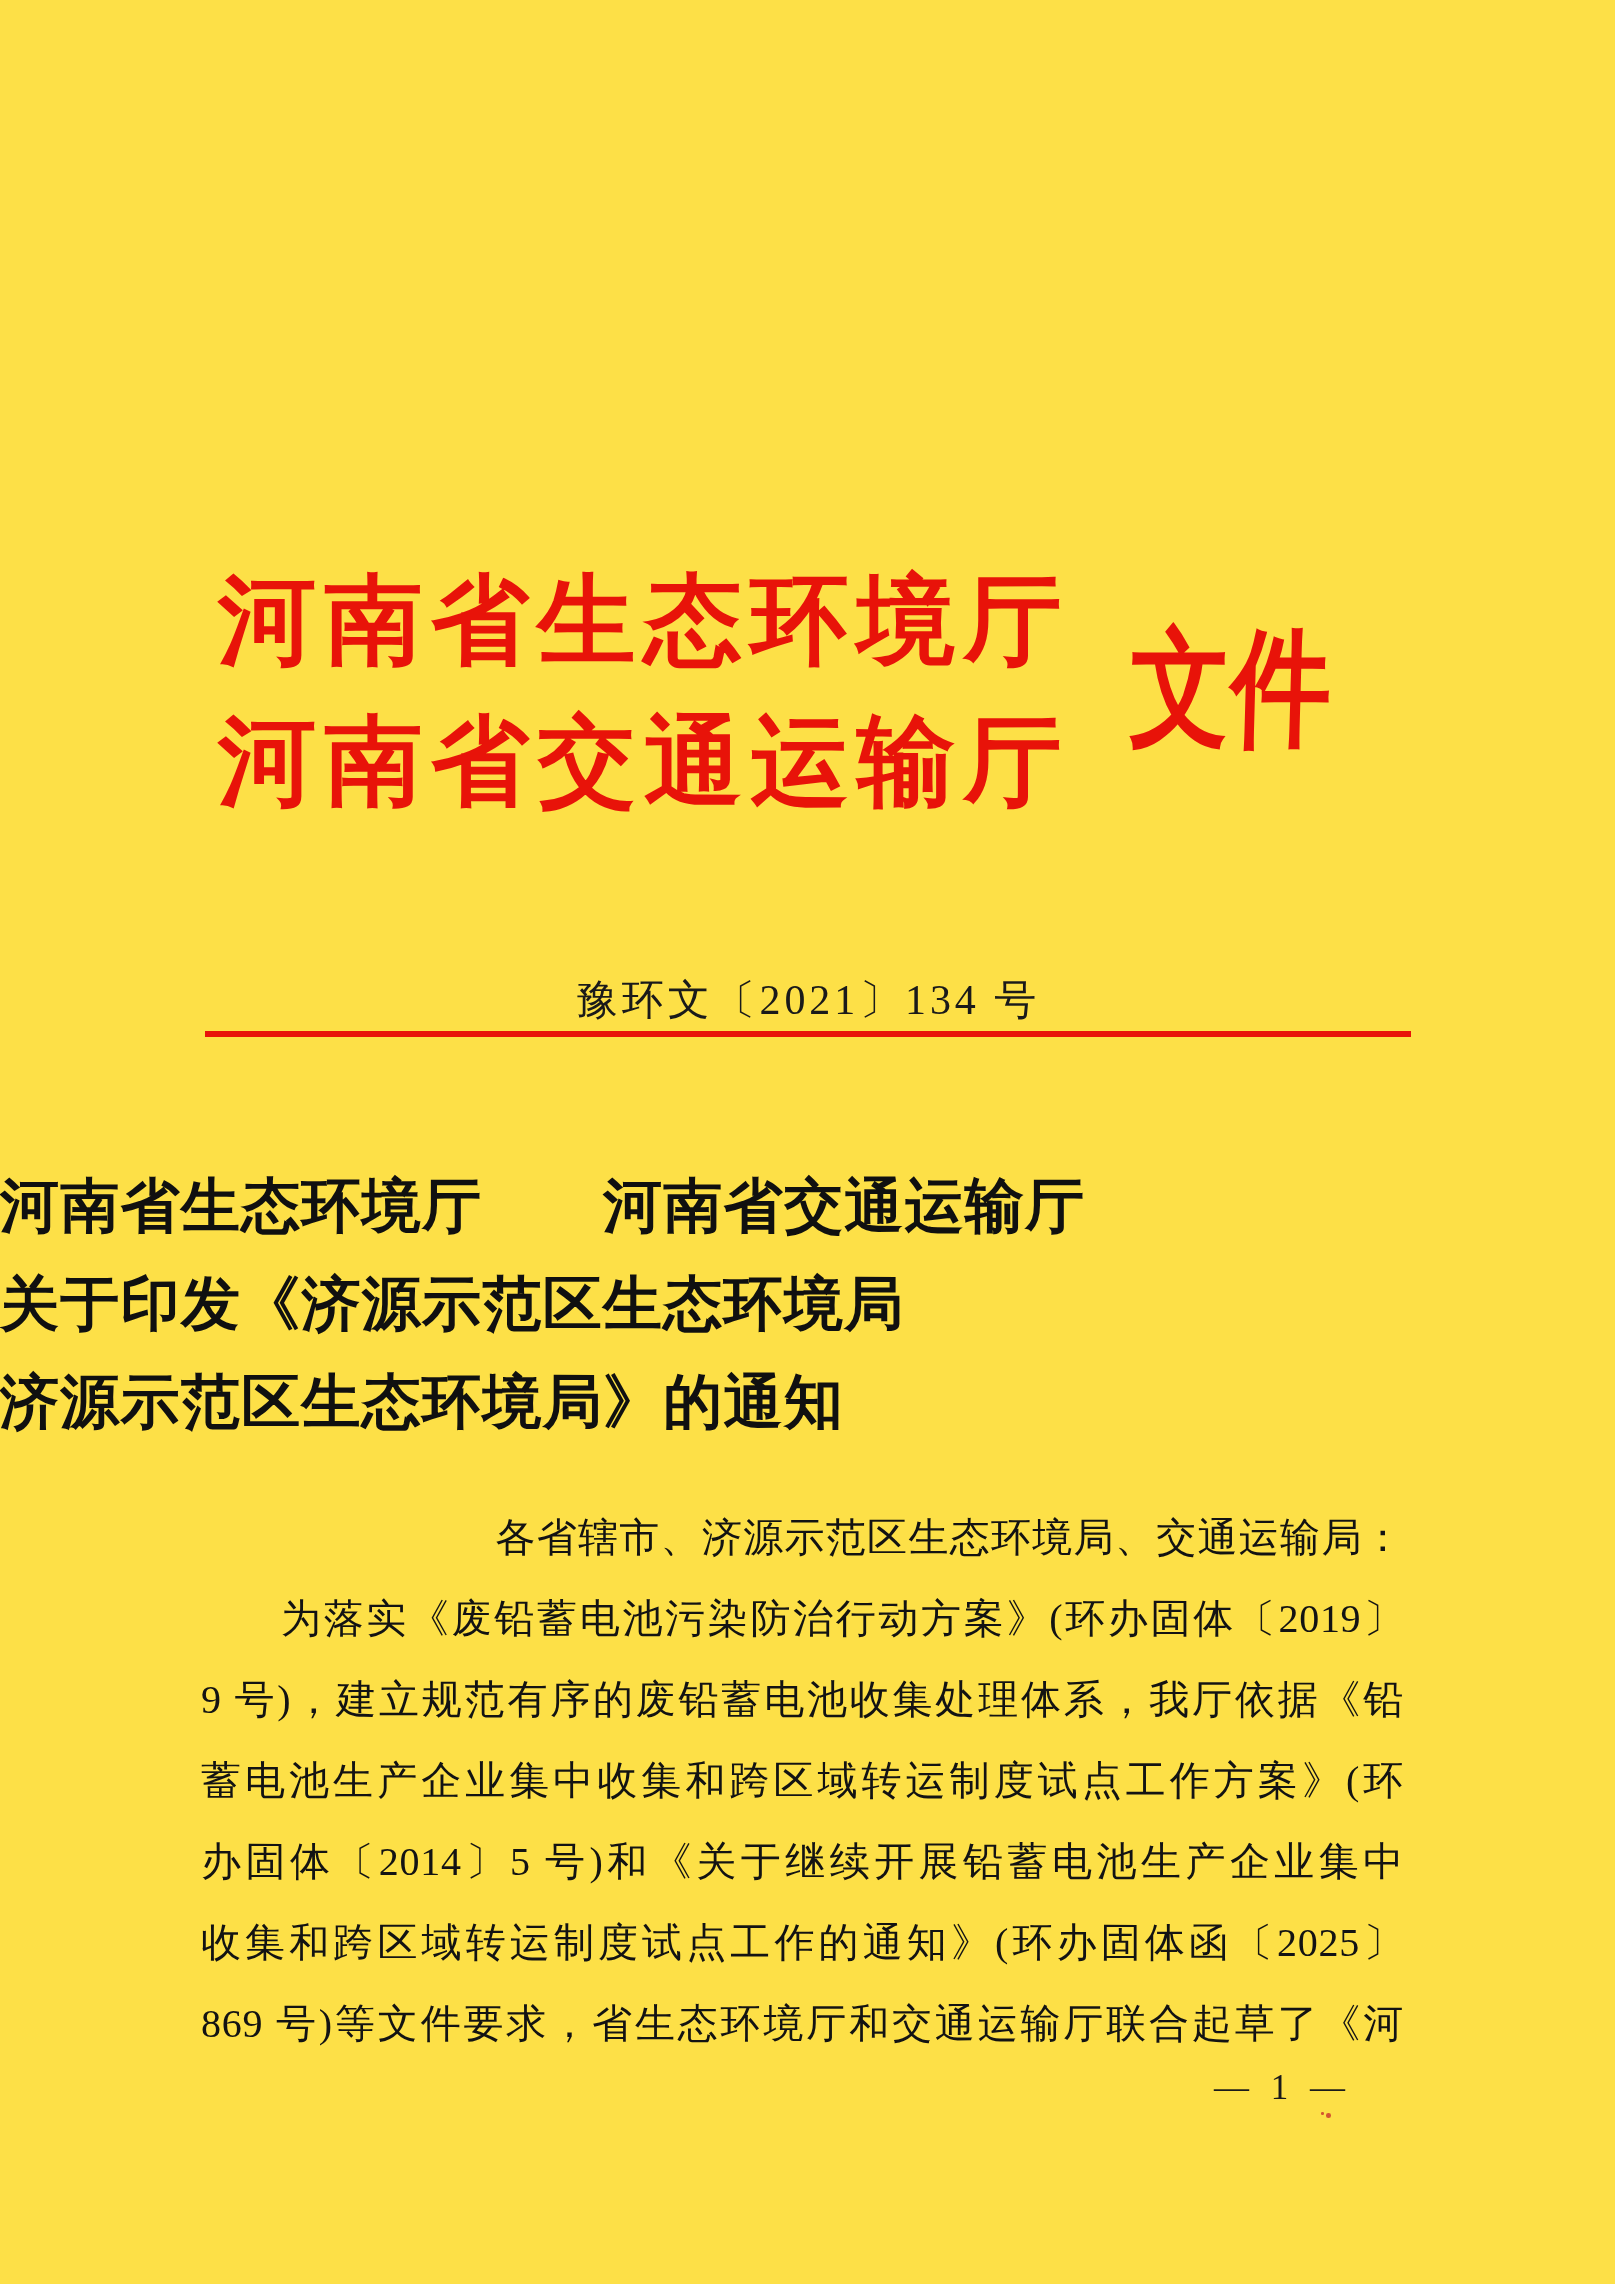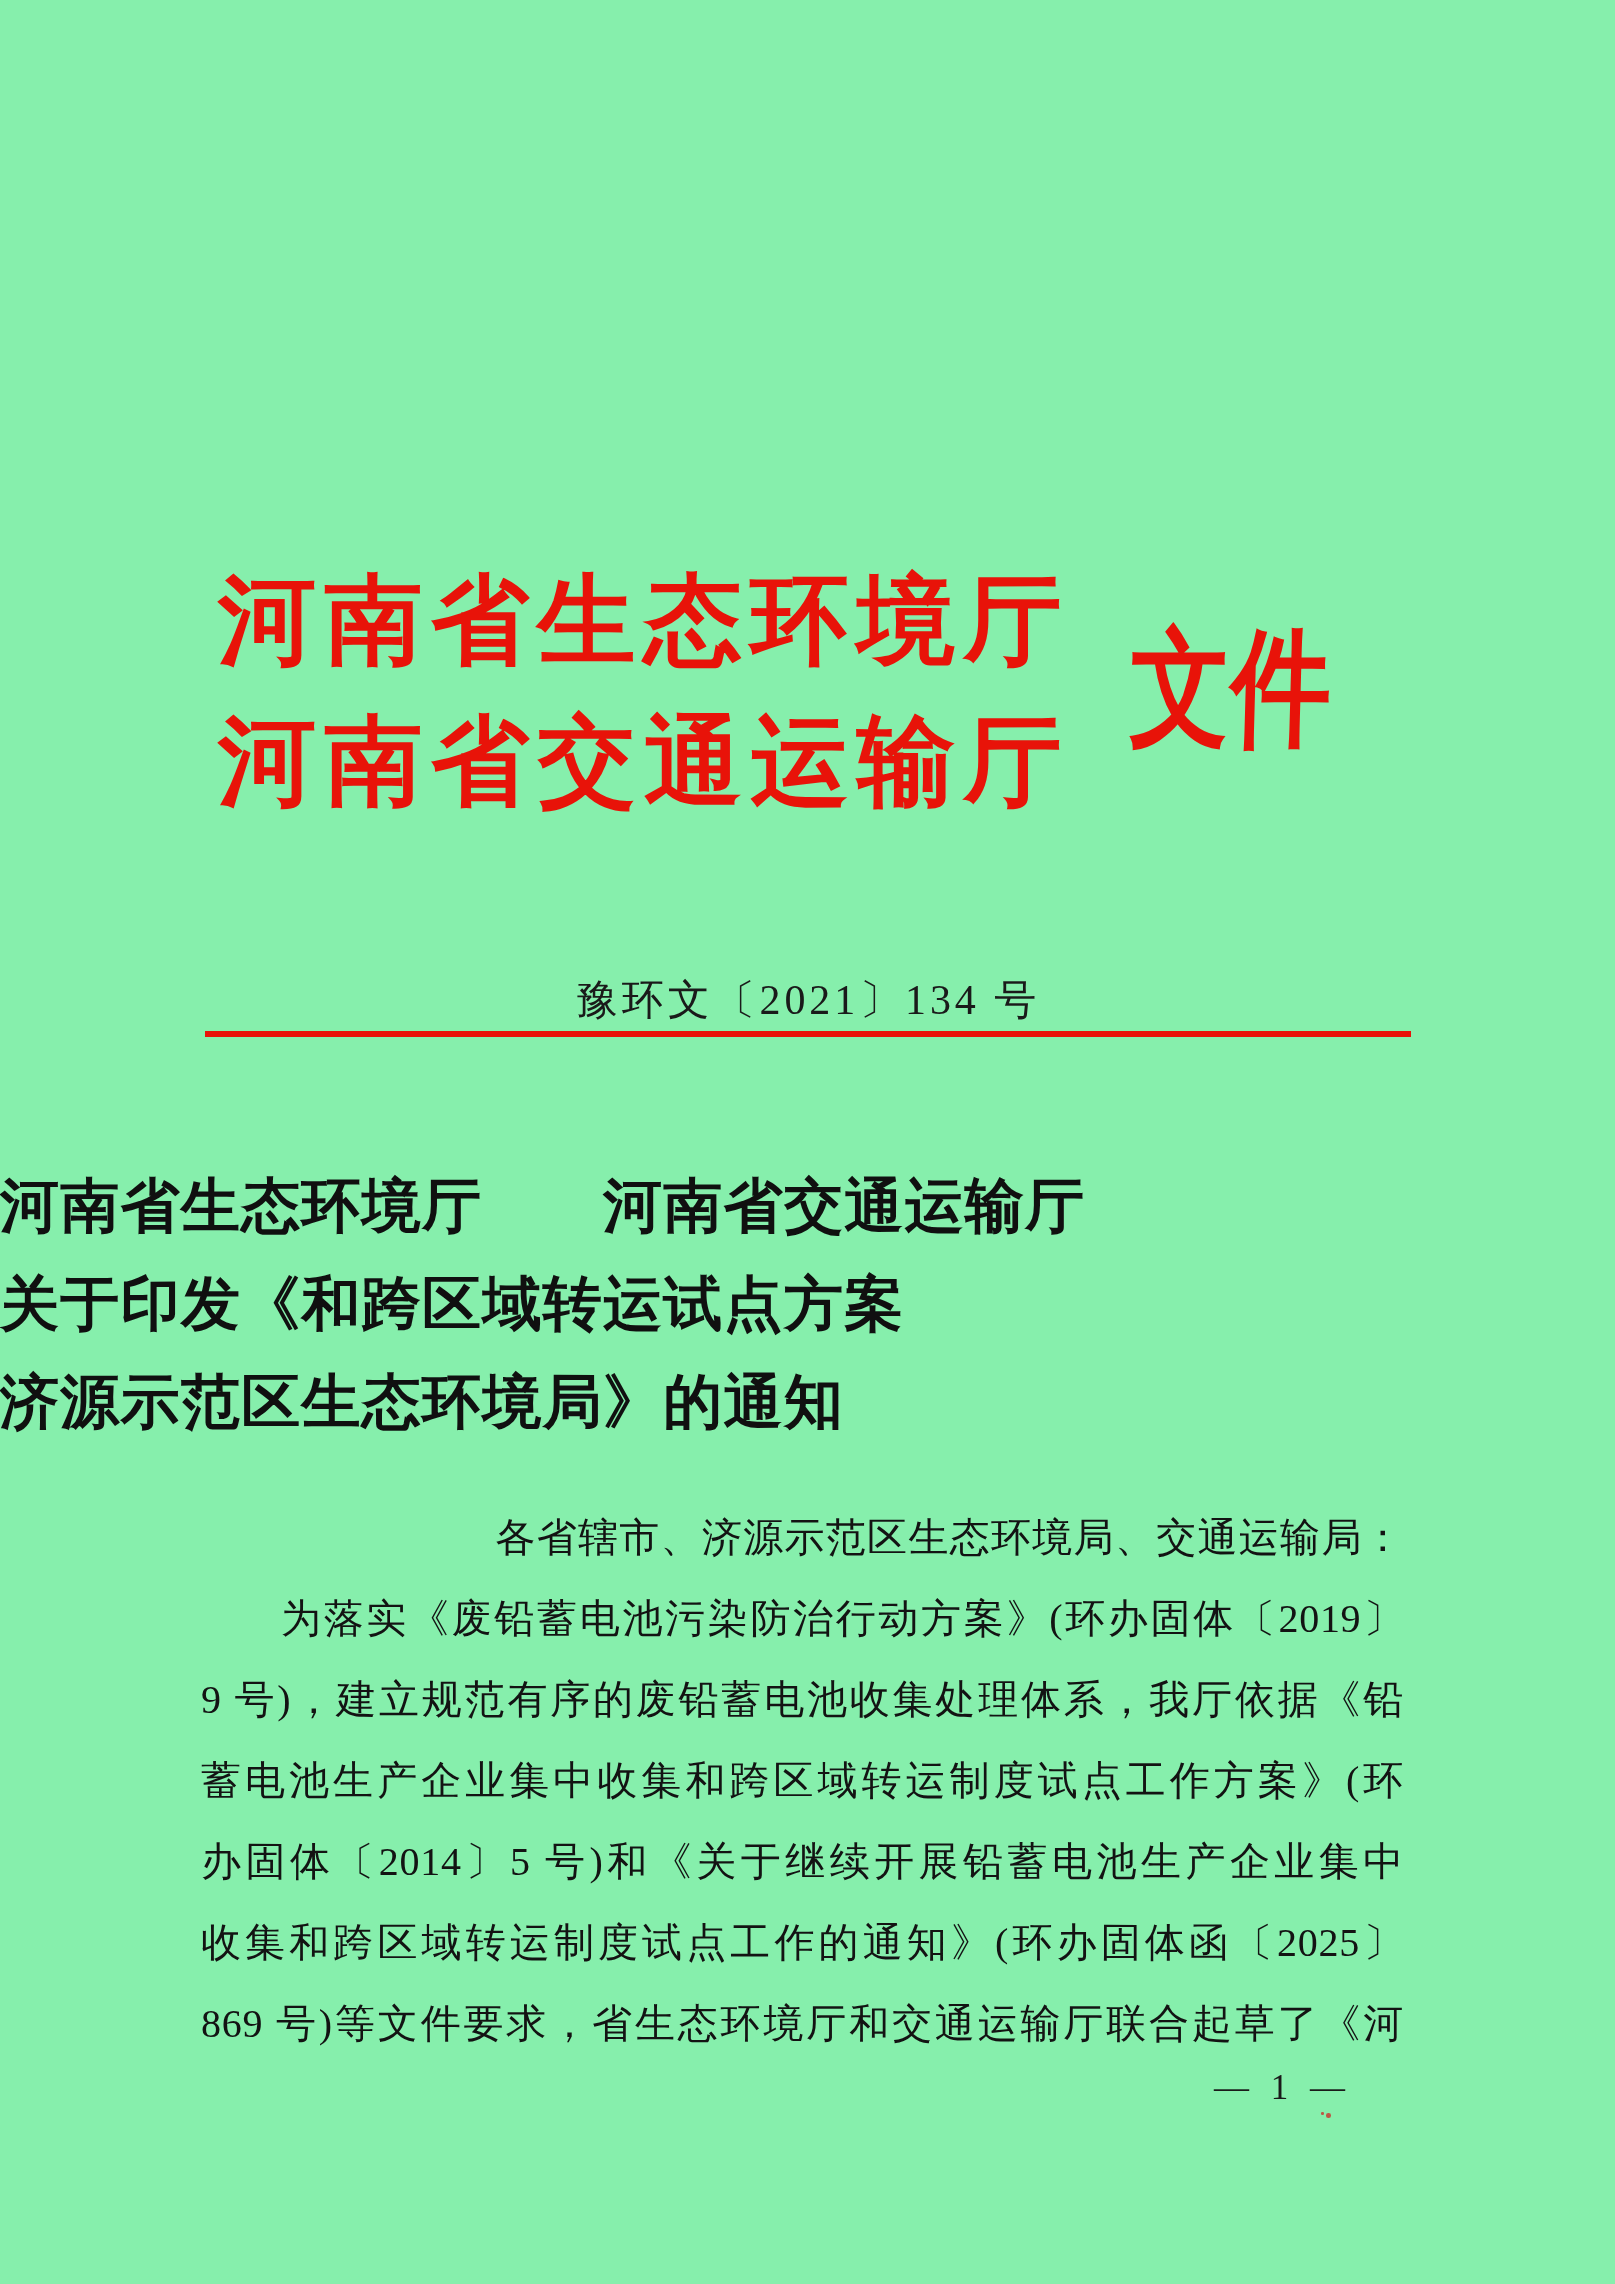--- a/index.html
+++ b/index.html
@@ -5,21 +5,21 @@
   html, body {
     margin: 0;
     padding: 0;
     background: #e9e7e0;
   }
   .page {
     position: relative;
     width: 1616px;
     height: 2284px;
     margin: 0 auto;
-    background: #86efac;
+    background: #fde047;
     overflow: hidden;
     font-family: "Liberation Serif", "DejaVu Serif", serif;
     color: #151515;
   }
 
   
   .agency-block {
     position: absolute;
     left: 218px;
     top: 551px;
@@ -132,21 +132,21 @@
   </div>
 
   <div class="wenjian-label">文件</div>
 
   <div class="doc-number">豫环文〔2021〕134 号</div>
 
   <div class="red-line"></div>
 
   <div class="title-block">
     <div>河南省生态环境厅　　河南省交通运输厅</div>
-    <div>关于印发《和跨区域转运试点方案</div>
+    <div>关于印发《济源示范区生态环境局</div>
     <div>济源示范区生态环境局》的通知</div>
   </div>
 
   <div class="body-block">
     <div class="salutation">各省辖市、济源示范区生态环境局、交通运输局：</div>
     <div class="para-line indent">为落实《废铅蓄电池污染防治行动方案》(环办固体〔2019〕</div>
     <div class="para-line">9 号)，建立规范有序的废铅蓄电池收集处理体系，我厅依据《铅</div>
     <div class="para-line">蓄电池生产企业集中收集和跨区域转运制度试点工作方案》(环</div>
     <div class="para-line">办固体〔2014〕5 号)和《关于继续开展铅蓄电池生产企业集中</div>
     <div class="para-line">收集和跨区域转运制度试点工作的通知》(环办固体函〔2025〕</div>

